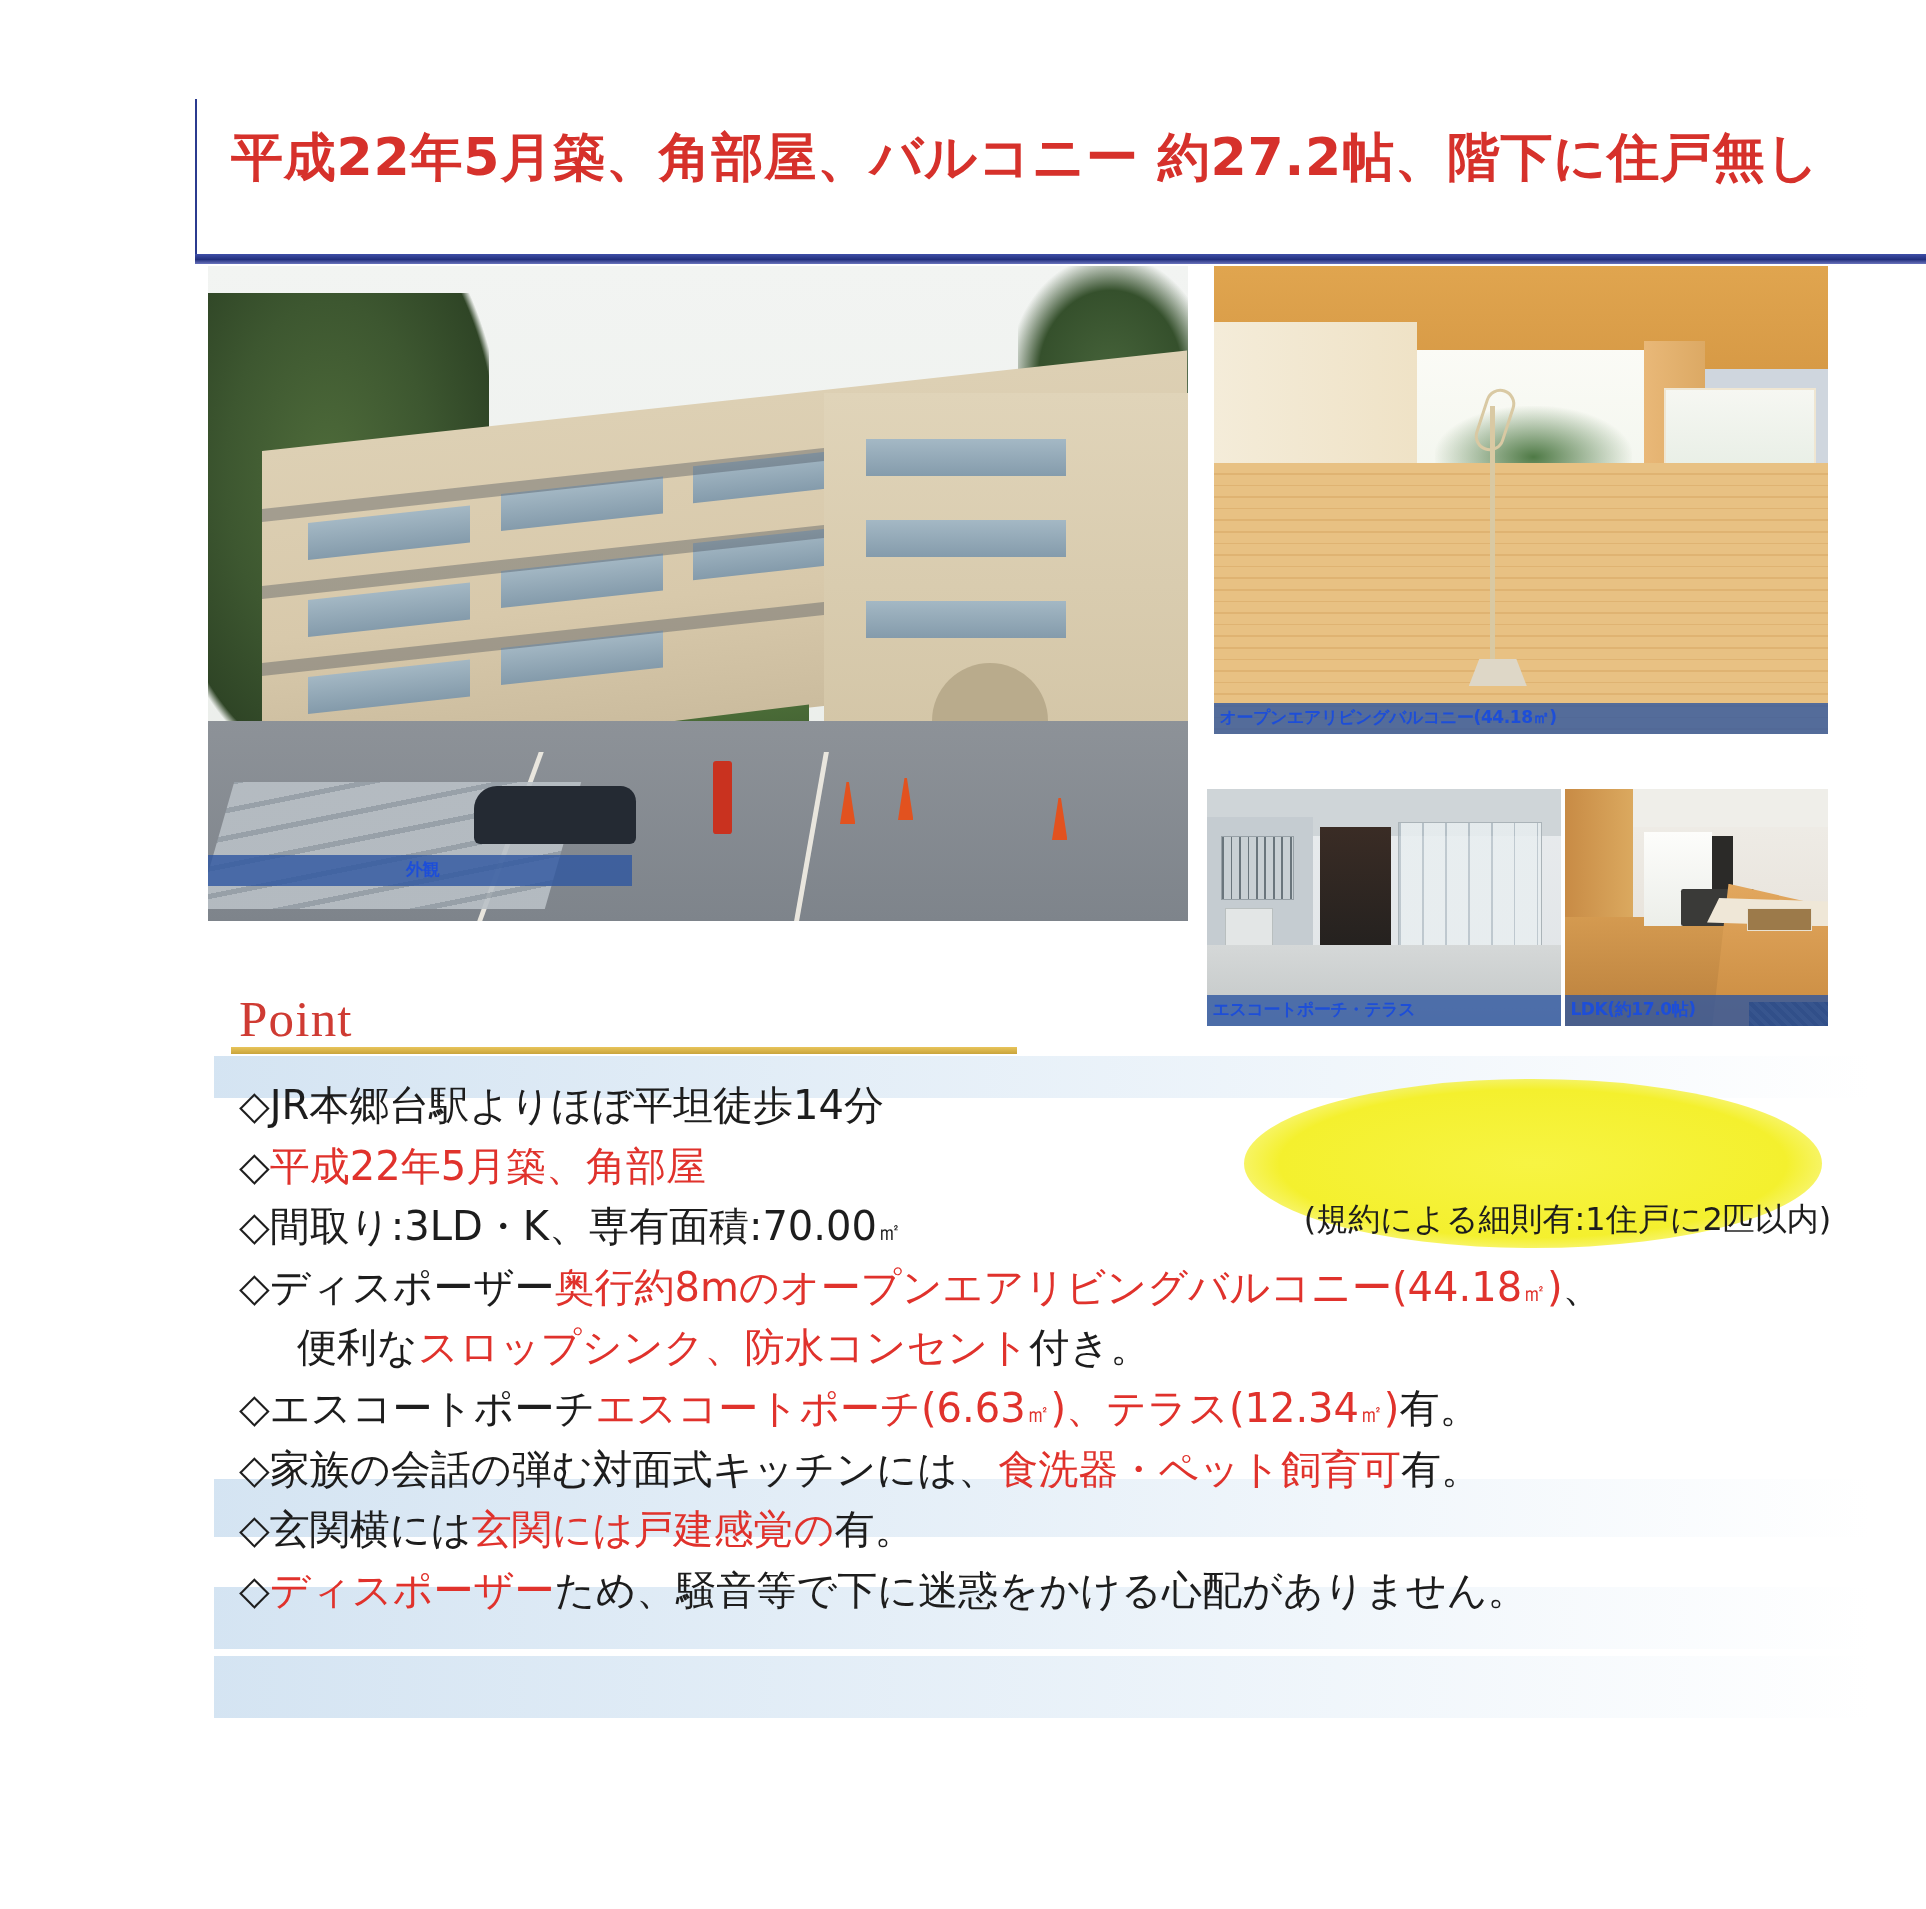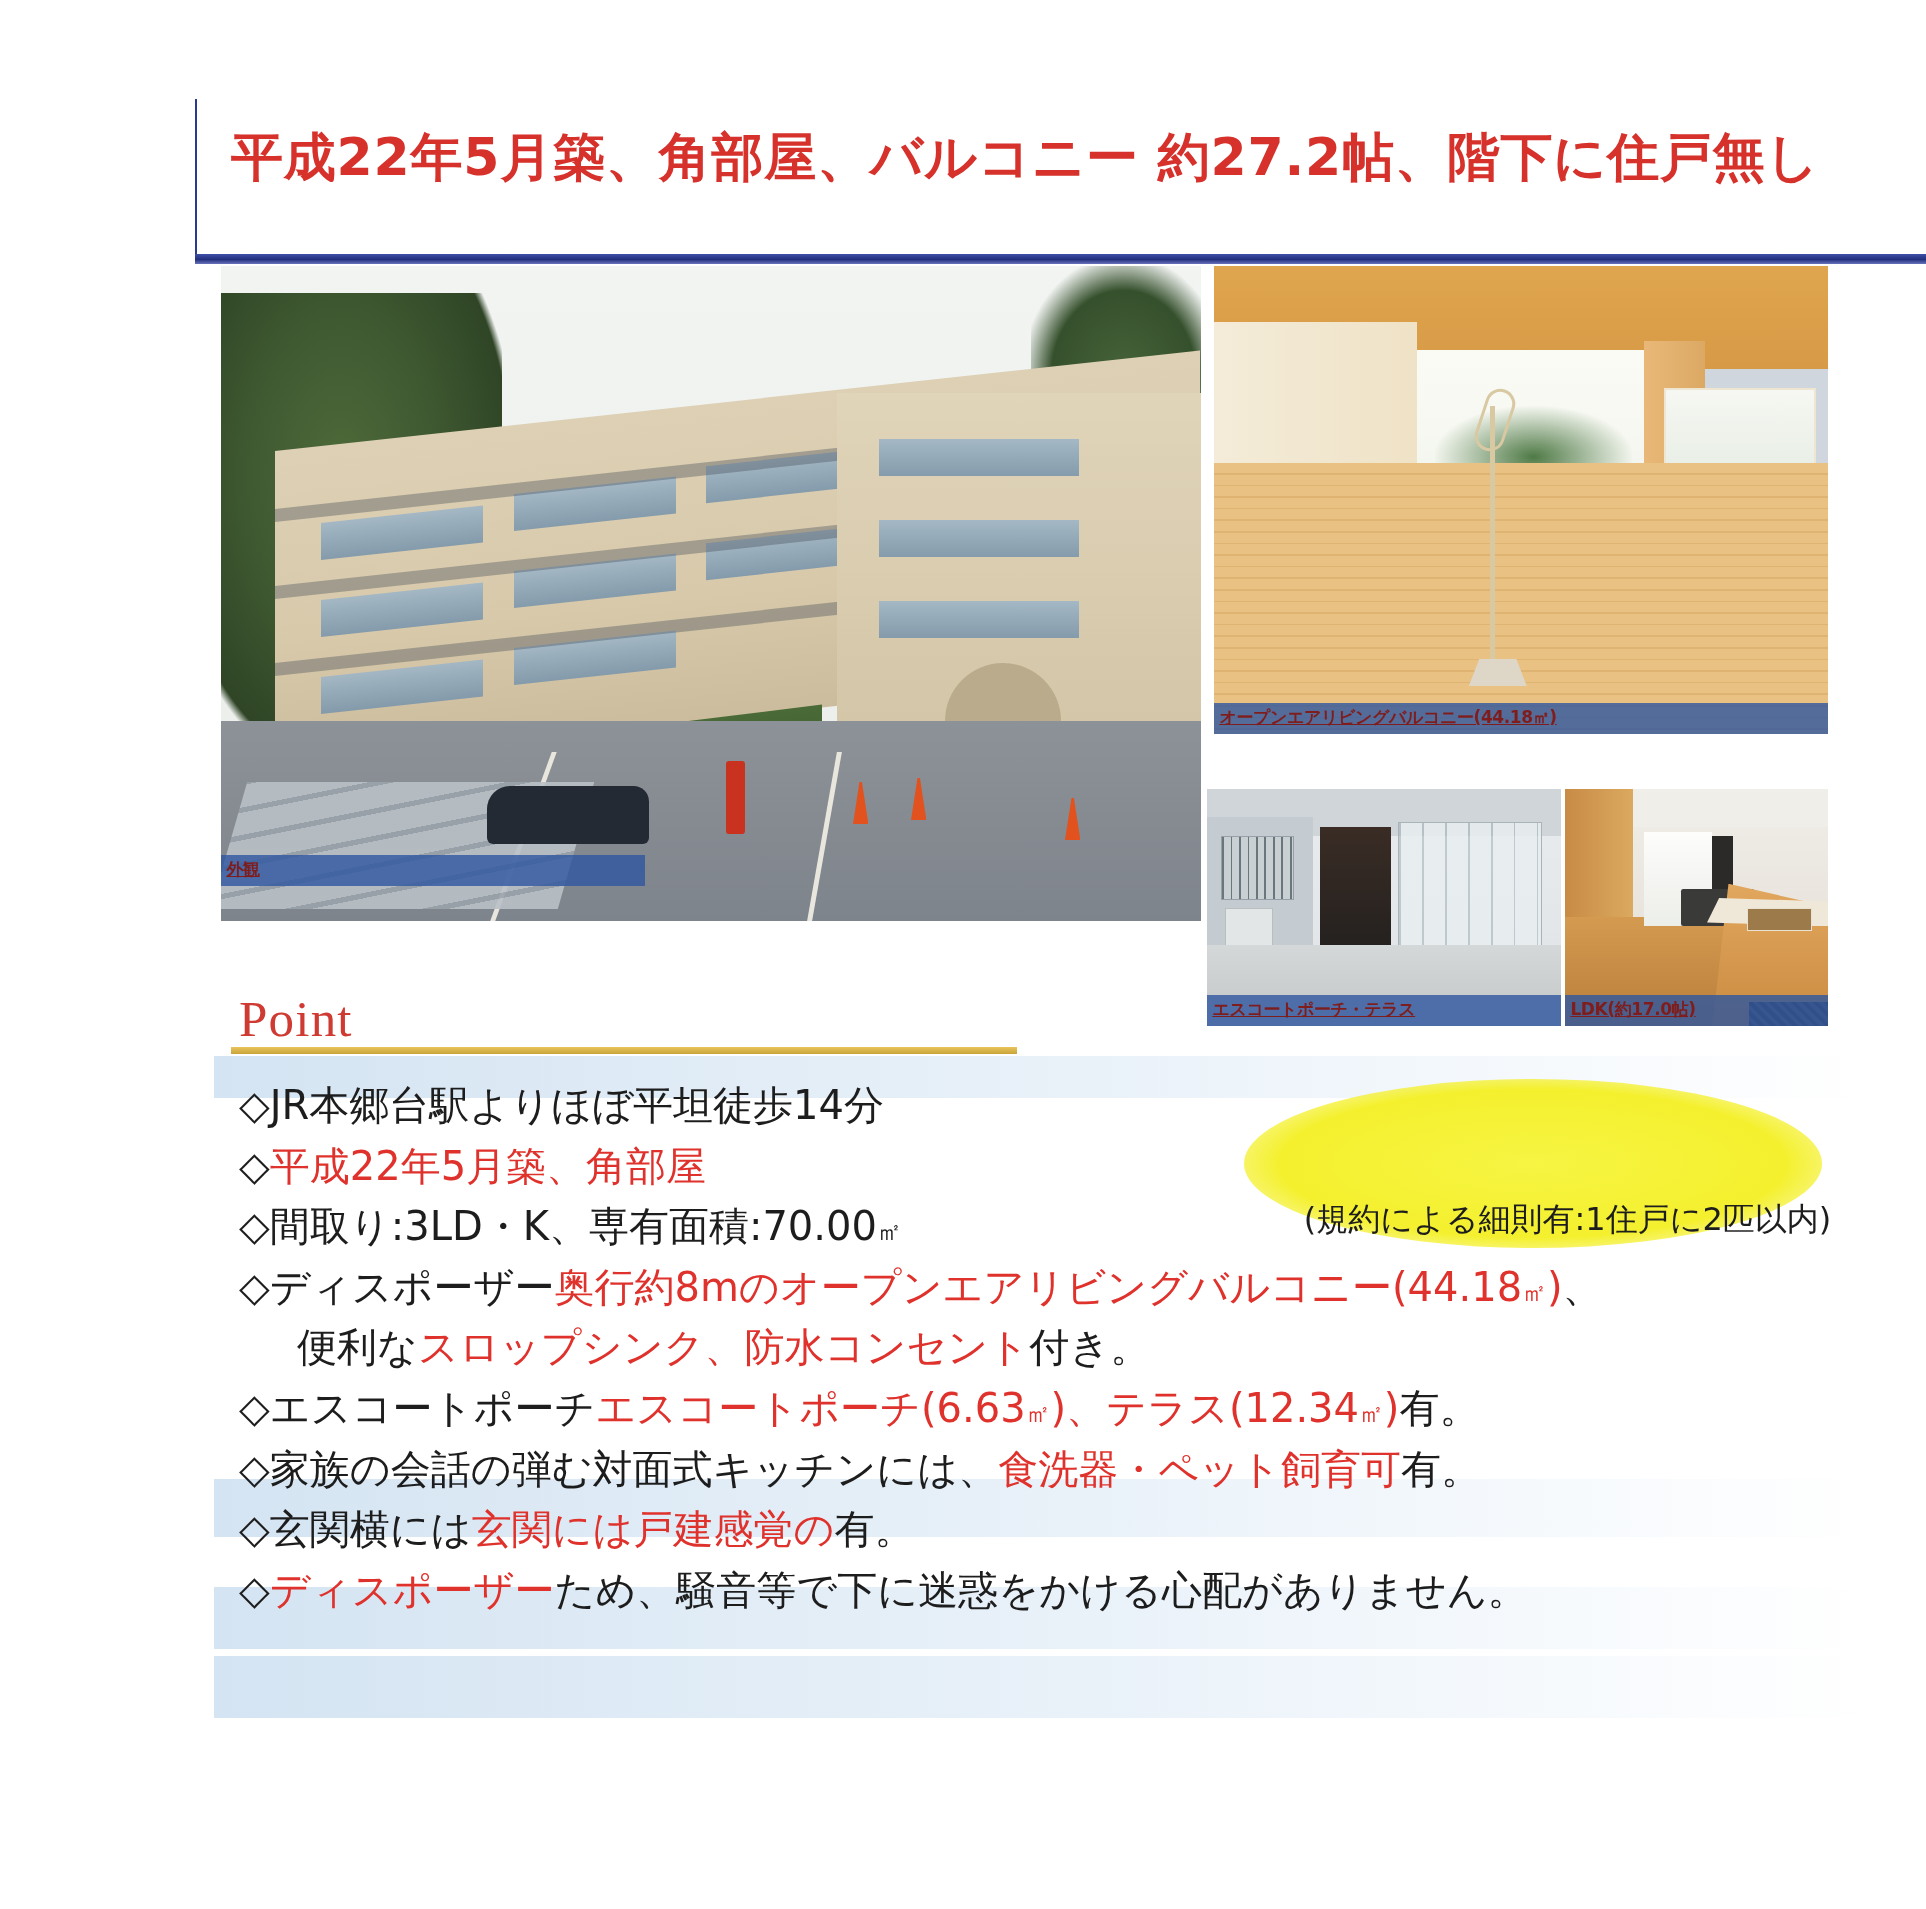--- a/index.html
+++ b/index.html
@@ -26,24 +26,24 @@
   .header-rule{
     position:absolute;left:195px;top:254px;width:2315px;height:10px;
     background:linear-gradient(to bottom,#3f4fa8 0%,#23307e 55%,#6a74bd 100%);
   }
 
   
   .photo{position:absolute;overflow:hidden;background:#cfd6de;}
   .cap{
     position:absolute;left:0;bottom:0;width:100%;
     background:rgba(46,86,160,.80);
-    color:#7f1d1d;font-size:17px;font-weight:700;
+    color:#1d4ed8;font-size:17px;font-weight:700;
     padding:3.9px 0 4.6px 5.4px;box-sizing:border-box;
     font-family:"DejaVu Sans","Liberation Sans",sans-serif;
-    white-space:nowrap;letter-spacing:-0.4px;text-decoration:underline;
+    white-space:nowrap;letter-spacing:-0.4px;
   }
 
   
   .ext-sky{position:absolute;inset:0;background:linear-gradient(to bottom,#f2f4f2 0%,#eef1ee 48%,#e9ece8 100%);}
   .ext-treeL{position:absolute;left:-11.6px;top:27px;width:293px;height:455px;
     background:radial-gradient(ellipse at 45% 40%,#4e6b3a 0%,#3d5730 45%,#2f4526 75%,rgba(47,69,38,0) 78%);}
   .ext-treeR{position:absolute;right:-15.4px;top:0px;width:185px;height:200px;
     background:radial-gradient(ellipse at 50% 55%,#46633a 0%,#35502c 55%,rgba(53,80,44,0) 78%);}
   .ext-bld{position:absolute;left:54px;top:185px;width:925px;height:316px;
     background:linear-gradient(to bottom,#ddd0b4 0%,#d8c9ab 60%,#cbbc9e 100%);
@@ -168,21 +168,21 @@
 </style>
 </head>
 <body>
 
 <div class="sheet">
 
   <div class="header-band"></div>
   <div class="header-title">平成22年5月築、角部屋、バルコニー 約27.2帖、階下に住戸無し</div>
   <div class="header-rule"></div>
 
-  <div class="photo" style="left:221px;top:266px;width:980px;height:655px;">
+  <div class="photo" style="left:208px;top:266px;width:980px;height:655px;text-align:center;">
     <div class="ext-sky"></div>
     <div class="ext-treeL"></div>
     <div class="ext-treeR"></div>
     <div class="ext-bld">
       <div class="ext-glass" style="left:46px;top:77px;width:162px;"></div>
       <div class="ext-glass" style="left:239px;top:69px;width:162px;"></div>
       <div class="ext-glass" style="left:431px;top:62px;width:162px;"></div>
       <div class="ext-glass" style="left:46px;top:154px;width:162px;"></div>
       <div class="ext-glass" style="left:239px;top:146px;width:162px;"></div>
       <div class="ext-glass" style="left:431px;top:139px;width:162px;"></div>

